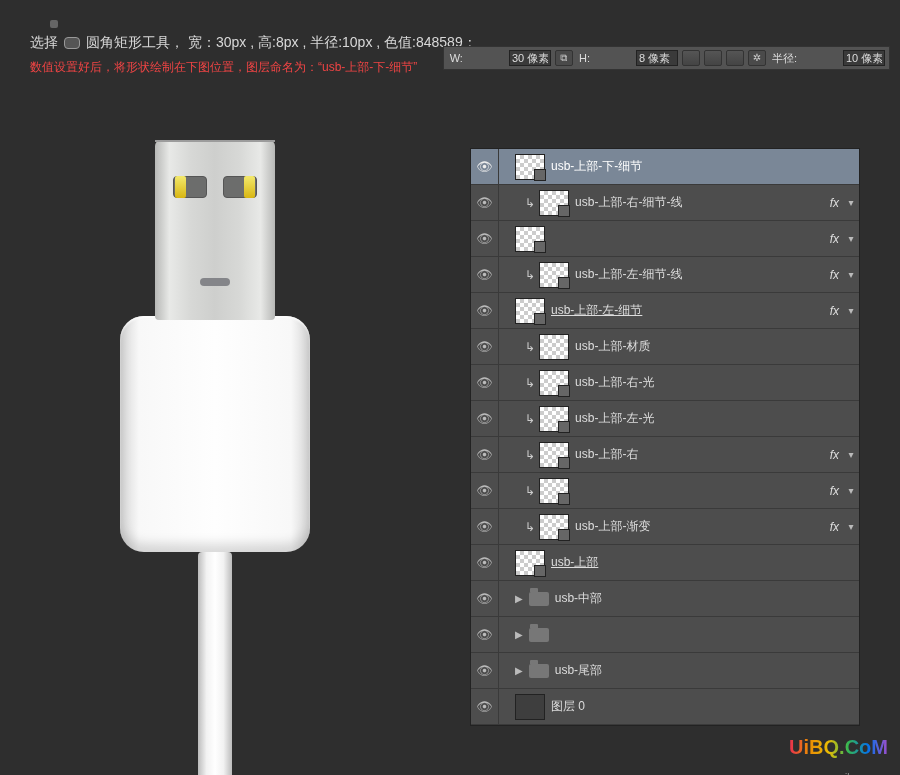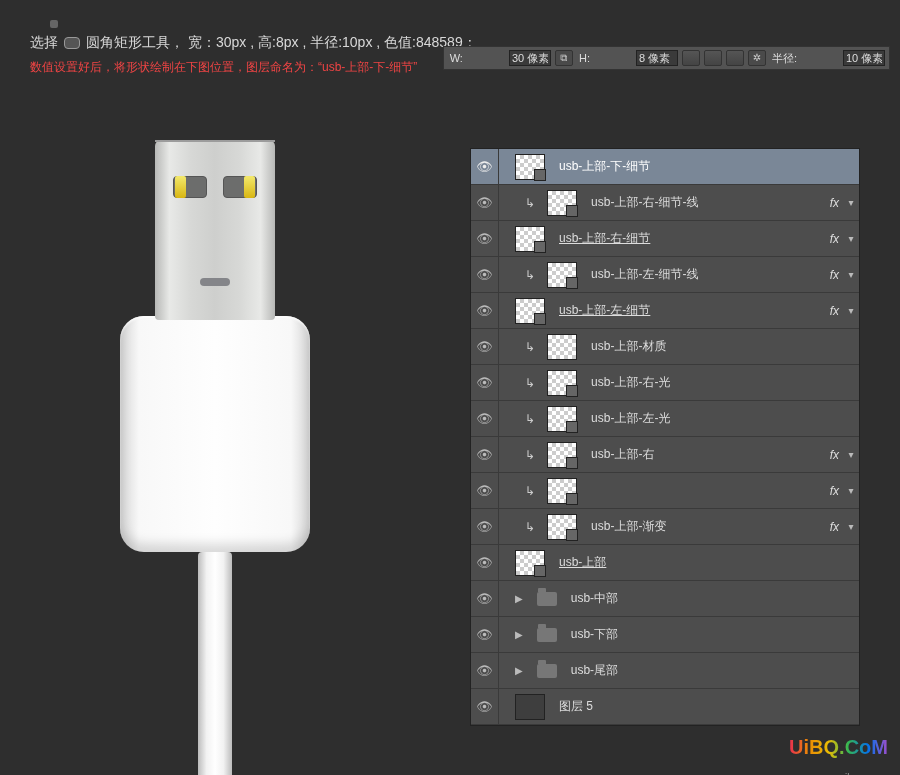--- a/index.html
+++ b/index.html
@@ -160,21 +160,21 @@
   }
   .vis-col {
     width:28px; display:flex; align-items:center; justify-content:center;
     border-right:1px solid #3a3a3a;
     align-self:stretch;
   }
   .eye { font-size:13px; color:#bbb; }
   .layer-row.selected .eye { color:#eee; }
   .layer-content {
     display:flex; align-items:center; flex:1; padding-left:6px;
-    gap:14px;
+    gap:6px;
   }
   .indent-1 { padding-left: 16px !important; }
   .indent-2 { padding-left: 26px !important; }
   .clip-arrow { color:#ccc; font-size:12px; margin-right:-2px; }
   .arrow-tog { color:#bbb; font-size:10px; }
   .thumb {
     width:30px; height:26px;
     background:#fff;
     border:1px solid #222;
     position:relative;
@@ -289,21 +289,20 @@
       </div>
       <span class="fx-badge">fx</span>
       <span class="collapse-arrow">▾</span>
     </div>
     <div class="layer-row">
       <div class="vis-col">
         <span class="eye">👁</span>
       </div>
       <div class="layer-content indent-1">
         <div class="thumb vector"></div>
-        <span class="layer-name underline">usb-上部-右-细节</span>
       </div>
       <span class="fx-badge">fx</span>
       <span class="collapse-arrow">▾</span>
     </div>
     <div class="layer-row">
       <div class="vis-col">
         <span class="eye">👁</span>
       </div>
       <div class="layer-content indent-2">
         <span class="clip-arrow">↳</span>
@@ -408,38 +407,37 @@
         <span class="layer-name">usb-中部</span>
       </div>
     </div>
     <div class="layer-row">
       <div class="vis-col">
         <span class="eye">👁</span>
       </div>
       <div class="layer-content indent-1">
         <span class="arrow-tog">▶</span>
         <div class="folder-ic"></div>
-        <span class="layer-name">usb-下部</span>
       </div>
     </div>
     <div class="layer-row">
       <div class="vis-col">
         <span class="eye">👁</span>
       </div>
       <div class="layer-content indent-1">
         <span class="arrow-tog">▶</span>
         <div class="folder-ic"></div>
         <span class="layer-name">usb-尾部</span>
       </div>
     </div>
     <div class="layer-row">
       <div class="vis-col">
         <span class="eye">👁</span>
       </div>
       <div class="layer-content indent-1">
         <div class="thumb dark"></div>
-        <span class="layer-name">图层 5</span>
+        <span class="layer-name">图层 0</span>
       </div>
     </div>
   </div>
 
 <div class="watermark">UiBQ.CoM</div>
 <div class="watermark-sub">www.uibq.com</div>
 
 </body></html>

